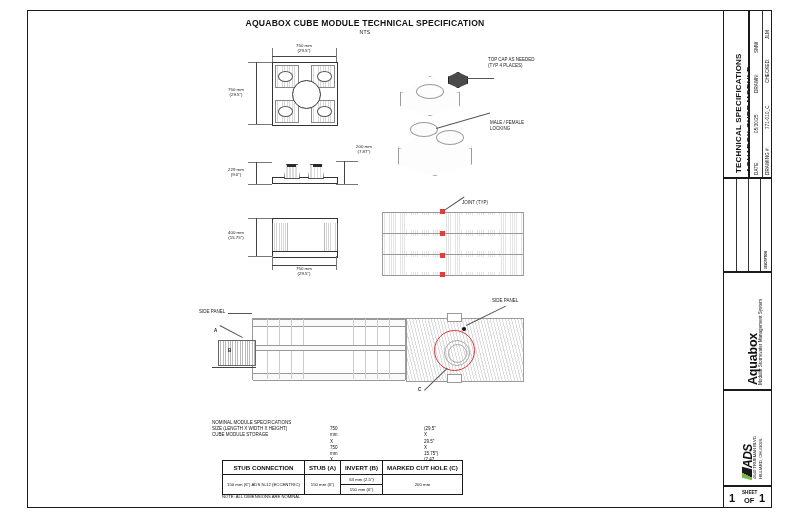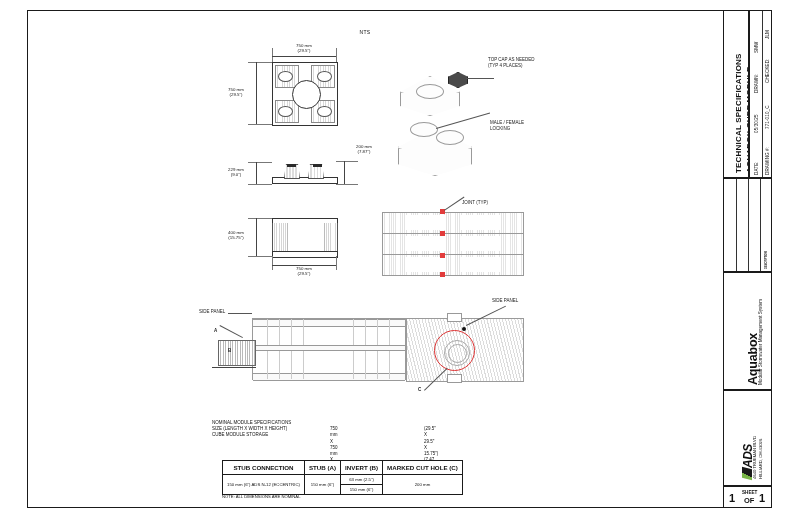--- a/index.html
+++ b/index.html
@@ -146,20 +146,21 @@
             transform:skewX(-14deg);}
 </style>
 </head>
 <body>
 
 <div class="sheet">
 
   <div class="frame"></div>
   <div class="tb-divider"></div>
 
+  <div class="main-title">AQUABOX CUBE MODULE TECHNICAL SPECIFICATION</div>
   <div class="main-sub">NTS</div>
 
   <div>
     <div class="plan">
       <div class="q tl"></div>
       <div class="q tr"></div>
       <div class="q bl"></div>
       <div class="q br"></div>
       <div class="lobe" style="left:5px;top:8px"></div>
       <div class="lobe" style="right:5px;top:8px"></div>

